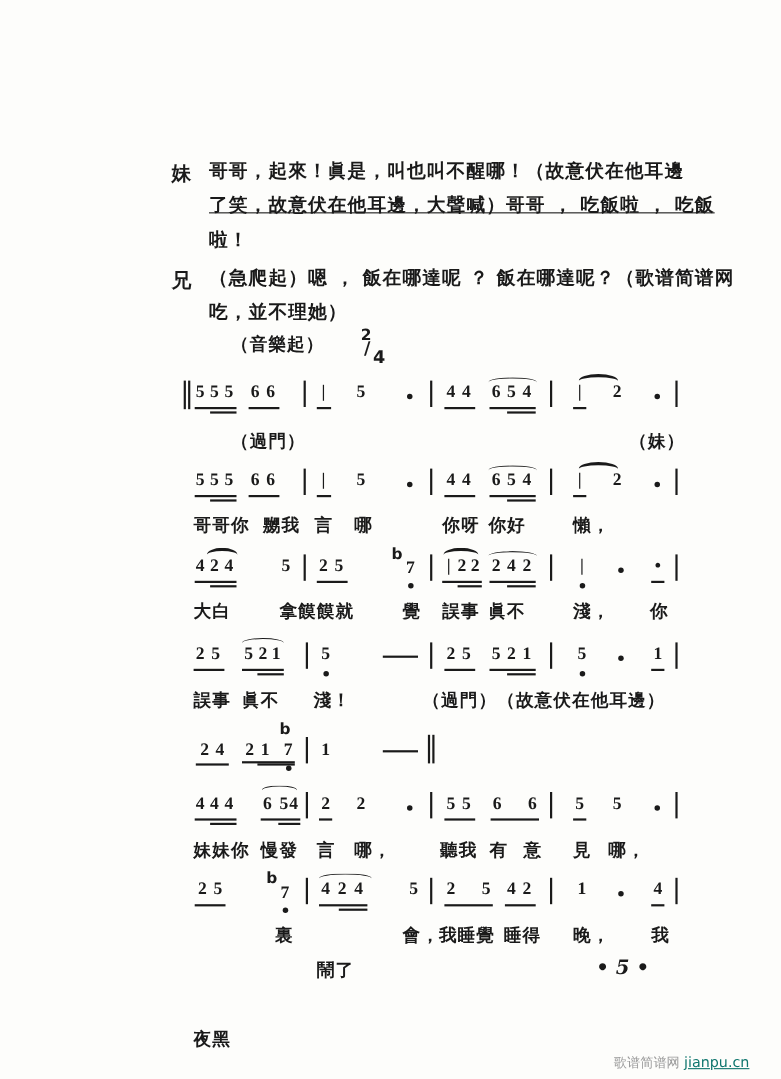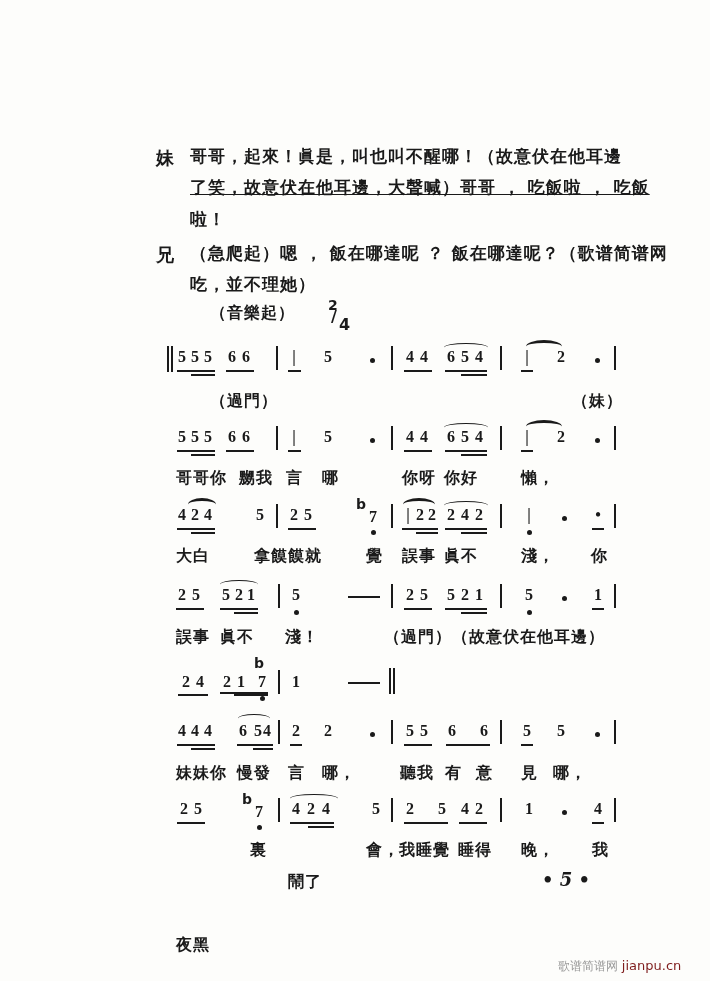--- a/index.html
+++ b/index.html
@@ -16,21 +16,21 @@
   .dbl { position:absolute; width:6px; height:26px; border-left:2px solid #1a1a1a; border-right:2px solid #1a1a1a; box-sizing:border-box; }
   .ul { position:absolute; height:1.5px; background:#1a1a1a; }
   .dot { position:absolute; width:5px; height:5px; border-radius:50%; background:#1a1a1a; }
   .dash { position:absolute; height:2px; background:#1a1a1a; }
   .slur { position:absolute; border-top:1.5px solid #1a1a1a; border-radius:50% 50% 0 0; height:8px; }
   .tie { position:absolute; border-top:3px solid #1a1a1a; border-radius:50% 50% 0 0; height:10px; }
   .flat { position:absolute; font-family:"DejaVu Sans", sans-serif; font-size:14px; font-weight:bold; }
   .timesig { position:absolute; font-family:"DejaVu Sans", sans-serif; font-weight:bold; font-size:14px; }
   .pagenum { position:absolute; font-family:"DejaVu Serif", serif; font-style:italic; font-weight:bold; font-size:18px; }
   .wm { position:absolute; font-family:"DejaVu Sans", sans-serif; font-size:12px; color:#9a9a9a; }
-  .wm .site { color:#7f1d1d; font-size:13px; }
+  .wm .site { color:#0f766e; font-size:13px;text-decoration:underline; }
 </style>
 </head>
 <body>
 
 <div class="abs speaker" style="left:156px;top:146px;">妹</div>
 <div class="abs prose" style="left:190px;top:141px;">哥哥，起來！眞是，叫也叫不醒哪！（故意伏在他耳邊</div>
 <div class="abs prose" style="left:190px;top:172px;text-decoration:underline;">了笑，故意伏在他耳邊，大聲喊）哥哥 ， 吃飯啦 ， 吃飯</div>
 <div class="abs prose" style="left:190px;top:204px;">啦！</div>
 
 <div class="abs speaker" style="left:156px;top:243px;">兄</div>

